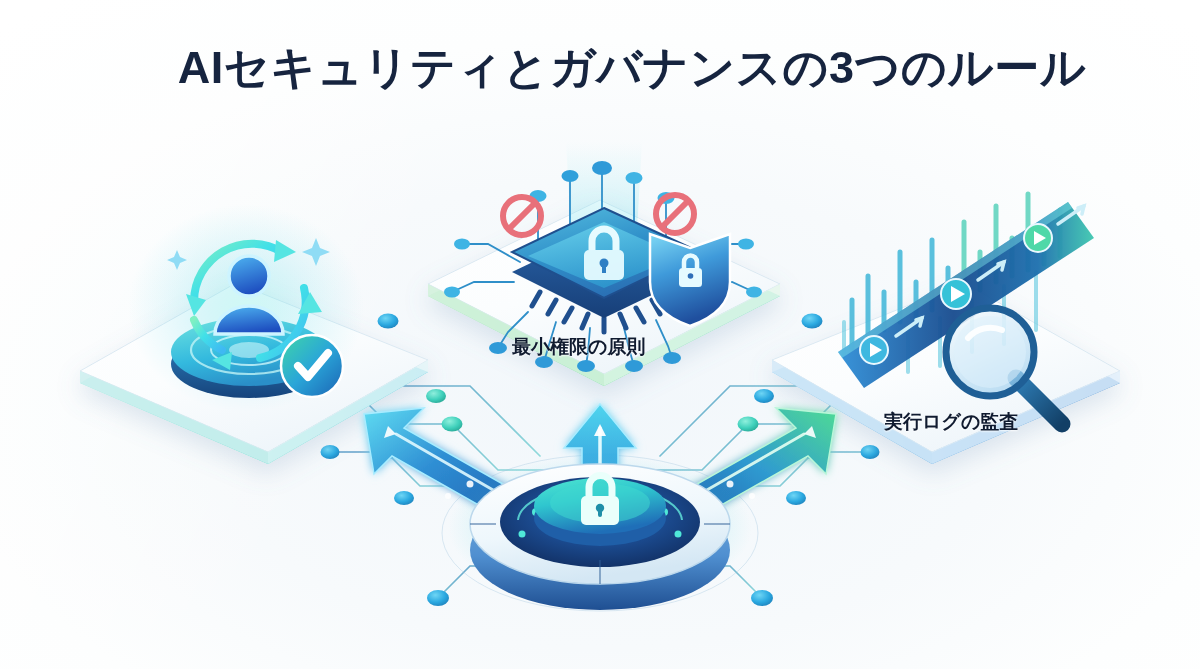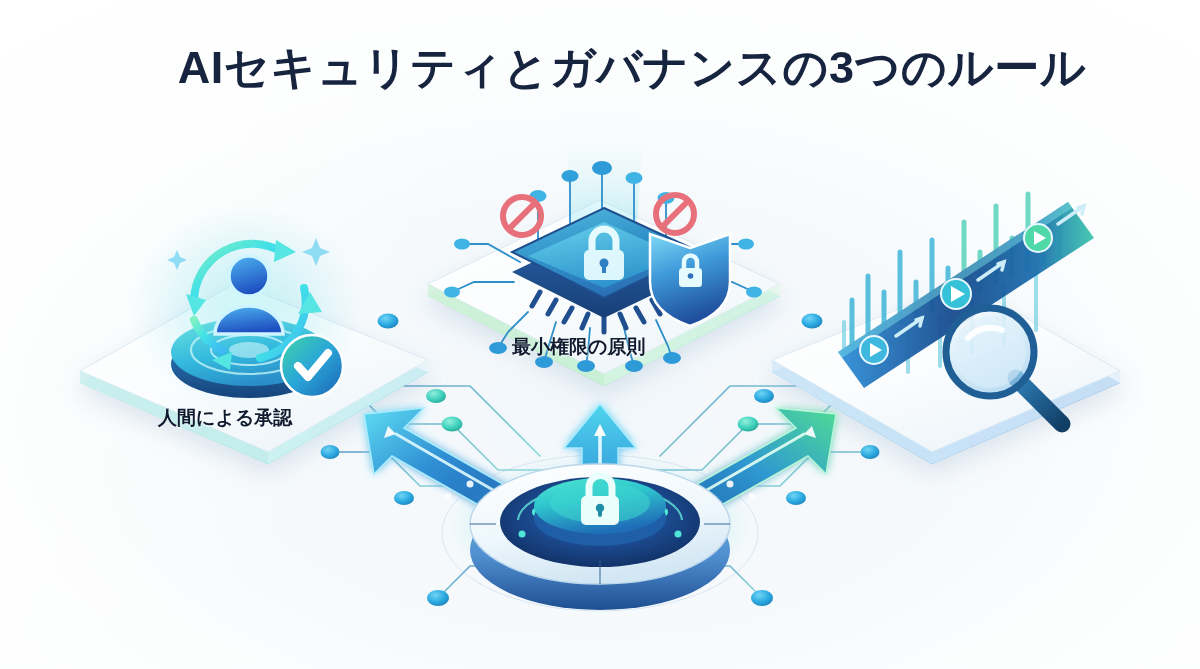--- a/index.html
+++ b/index.html
@@ -551,16 +551,16 @@
       </g>
     </g>
 
     <g stroke="#2f5f96" stroke-width="1.6" opacity="0.6">
       <line x1="600" y1="584" x2="600" y2="560"></line>
       <line x1="470" y1="524" x2="496" y2="524"></line>
       <line x1="730" y1="524" x2="704" y2="524"></line>
     </g>
   </svg>
 
-  <div class="card-label" id="label-left">人間による承認</div>
   <div class="card-label" id="label-center">最小権限の原則</div>
+  <div class="card-label" id="label-right">実行ログの監査</div>
 
 </div>
 
 </body></html>

